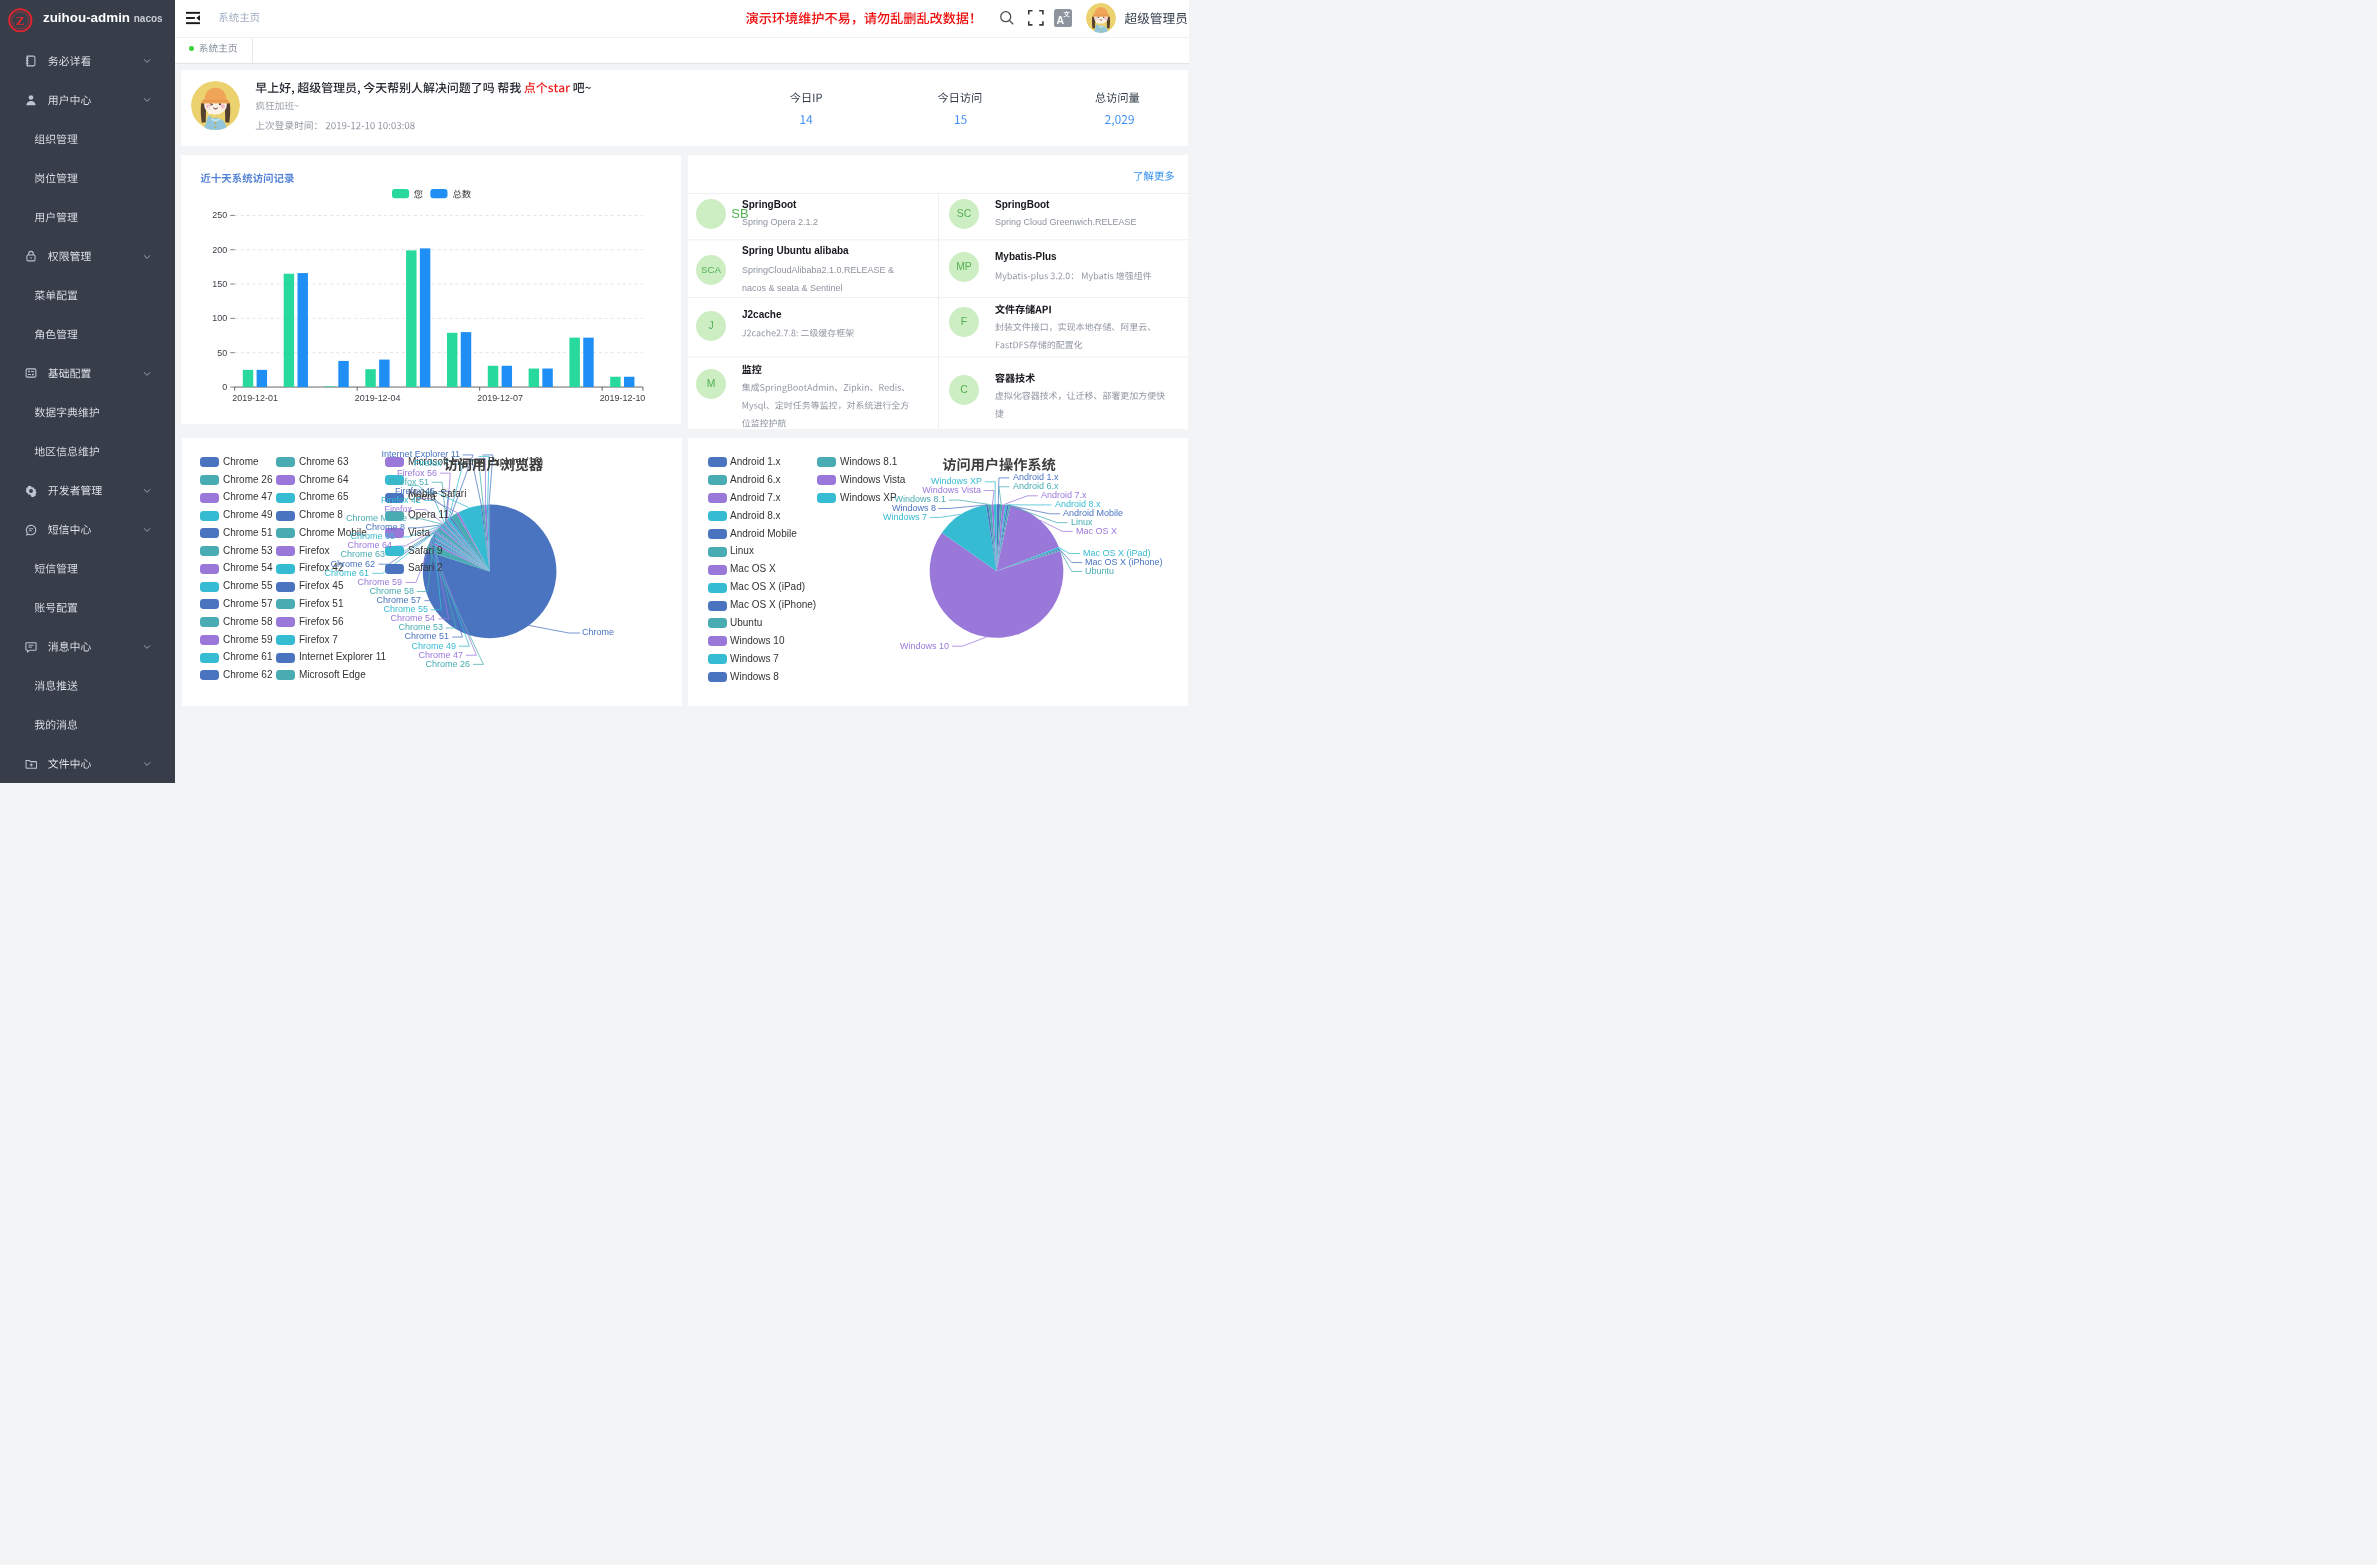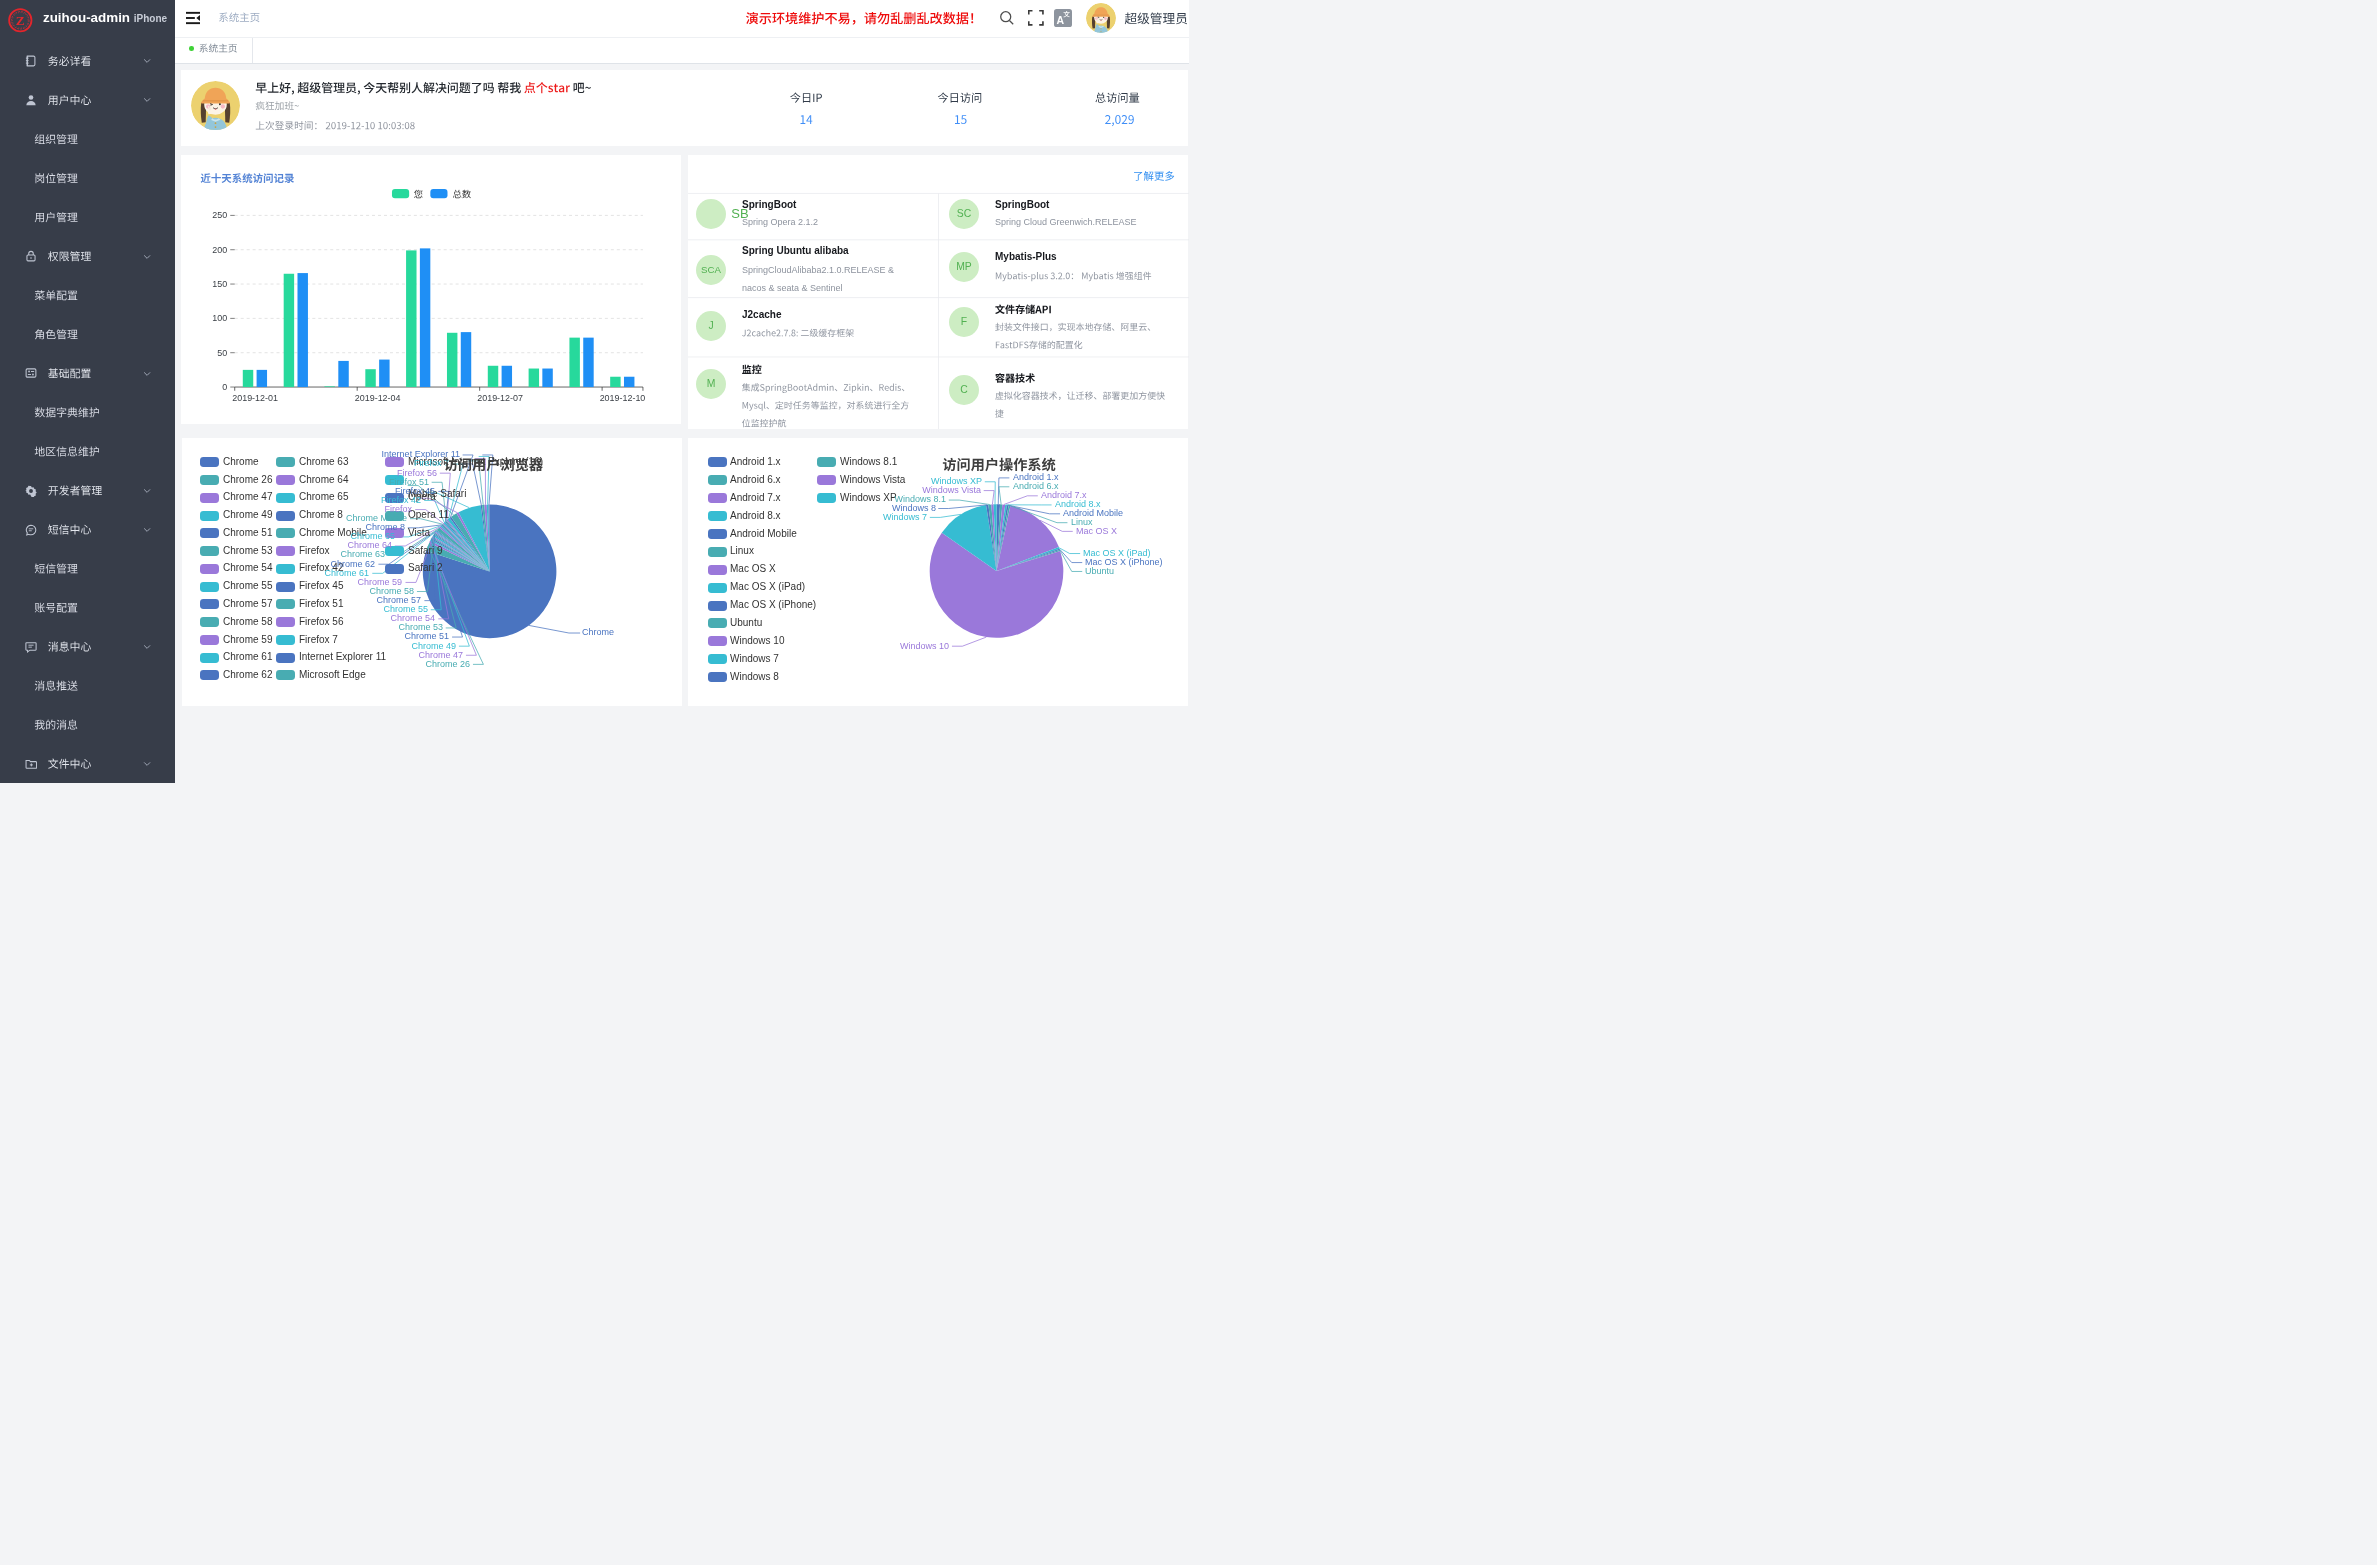--- a/index.html
+++ b/index.html
@@ -16,21 +16,21 @@
 .pl{position:absolute;white-space:nowrap;font-size:9px;line-height:9.7px}
 svg{display:block}
 </style></head><body>
 <div class="sidebar"></div>
 <svg class="abs" style="left:8.2px;top:8.2px;z-index:5" width="24.6" height="24.6" viewBox="0 0 33 33">
     <circle cx="16.5" cy="16.5" r="15" fill="none" stroke="#e2252c" stroke-width="2.4"></circle>
     <circle cx="16.5" cy="16.5" r="11.7" fill="none" stroke="#d93038" stroke-width="1" stroke-dasharray="2.5 1.5"></circle>
     <circle cx="16.5" cy="16.5" r="10.4" fill="none" stroke="#d93038" stroke-width=".7" stroke-dasharray="1.5 2"></circle>
     <text x="16.5" y="23" text-anchor="middle" font-family="Liberation Serif" font-weight="bold" font-size="18" fill="#e2252c">Z</text>
   </svg>
-<div class="t" style="left:43px;top:10.4px;font-size:13.4px;font-weight:bold;color:#fff;z-index:5">zuihou-admin <span style="font-size:10px;font-weight:bold;color:#c9ced8">iPhone</span></div>
+<div class="t" style="left:43px;top:10.4px;font-size:13.4px;font-weight:bold;color:#fff;z-index:5">zuihou-admin <span style="font-size:10px;font-weight:bold;color:#c9ced8">nacos</span></div>
 <svg class="abs" style="left:24.6px;top:55px" width="12" height="12" viewBox="0 0 16 16">
     <path d="M3 1.5h8.5a1.7 1.7 0 0 1 1.7 1.7v9.6a1.7 1.7 0 0 1-1.7 1.7H3z" fill="none" stroke="#bfc5d2" stroke-width="1.4"></path>
     <path d="M3 1.5v13" stroke="#bfc5d2" stroke-width="1.4"></path>
     <path d="M1.2 4.2h3.6M1.2 7.5h3.6M1.2 10.8h3.6" stroke="#bfc5d2" stroke-width="1.3"></path>
   </svg>
 <svg class="abs" style="left:143px;top:57px" width="8.2" height="8.2" viewBox="0 0 11 11">
     <path d="M1.5 3.2l4 4 4-4" fill="none" stroke="#a3aab8" stroke-width="1.3"></path>
   </svg>
 <svg class="abs" style="left:24.6px;top:94px" width="12" height="12" viewBox="0 0 16 16">
     <circle cx="8" cy="4.6" r="3.1" fill="#bfc5d2"></circle>

